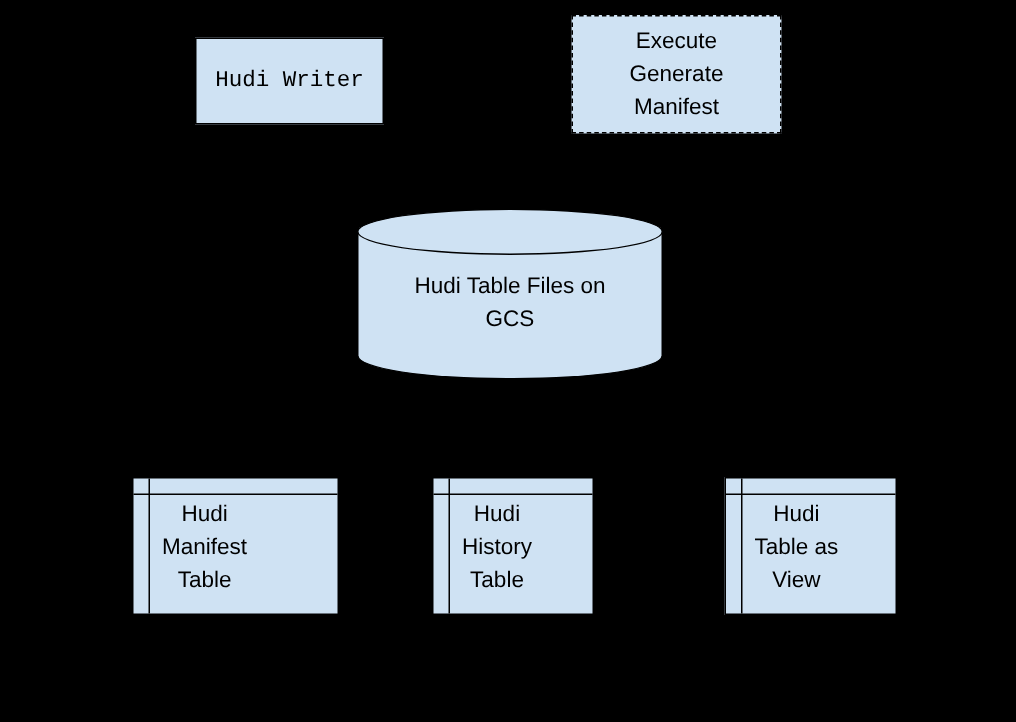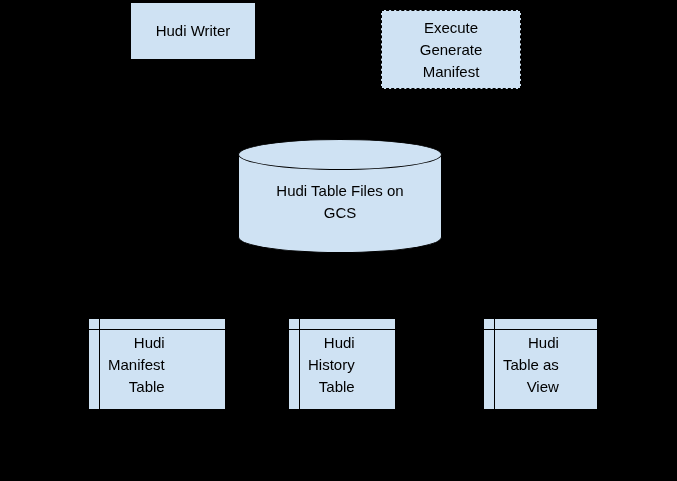--- a/index.html
+++ b/index.html
@@ -88,29 +88,29 @@
     top: 10px;
     left: 0;
     right: 0;
     height: 0;
     border-top: 1px solid #000000;
   }
   .storage-label {
     position: absolute;
     left: 19px;
     top: 13px;
-    text-align: right;
+    text-align: center;
   }
 </style>
 </head>
 <body>
 
 <div id="canvas">
 
-  <div class="node rect-node" style="left:130px; top:2px; width:126px; height:58px;">
+  <div class="node rect-node" style="left:130px; top:25px; width:126px; height:58px;font-family:Liberation Mono, monospace;">
     <div class="label center-label">Hudi Writer</div>
   </div>
 
   <div class="node rect-node dashed" style="left:381px; top:10px; width:140px; height:79px;">
     <div class="label center-label">Execute
 Generate
 Manifest</div>
   </div>
 
   <div class="cylinder" style="left:238px; top:139px; width:204px; height:114px;">

